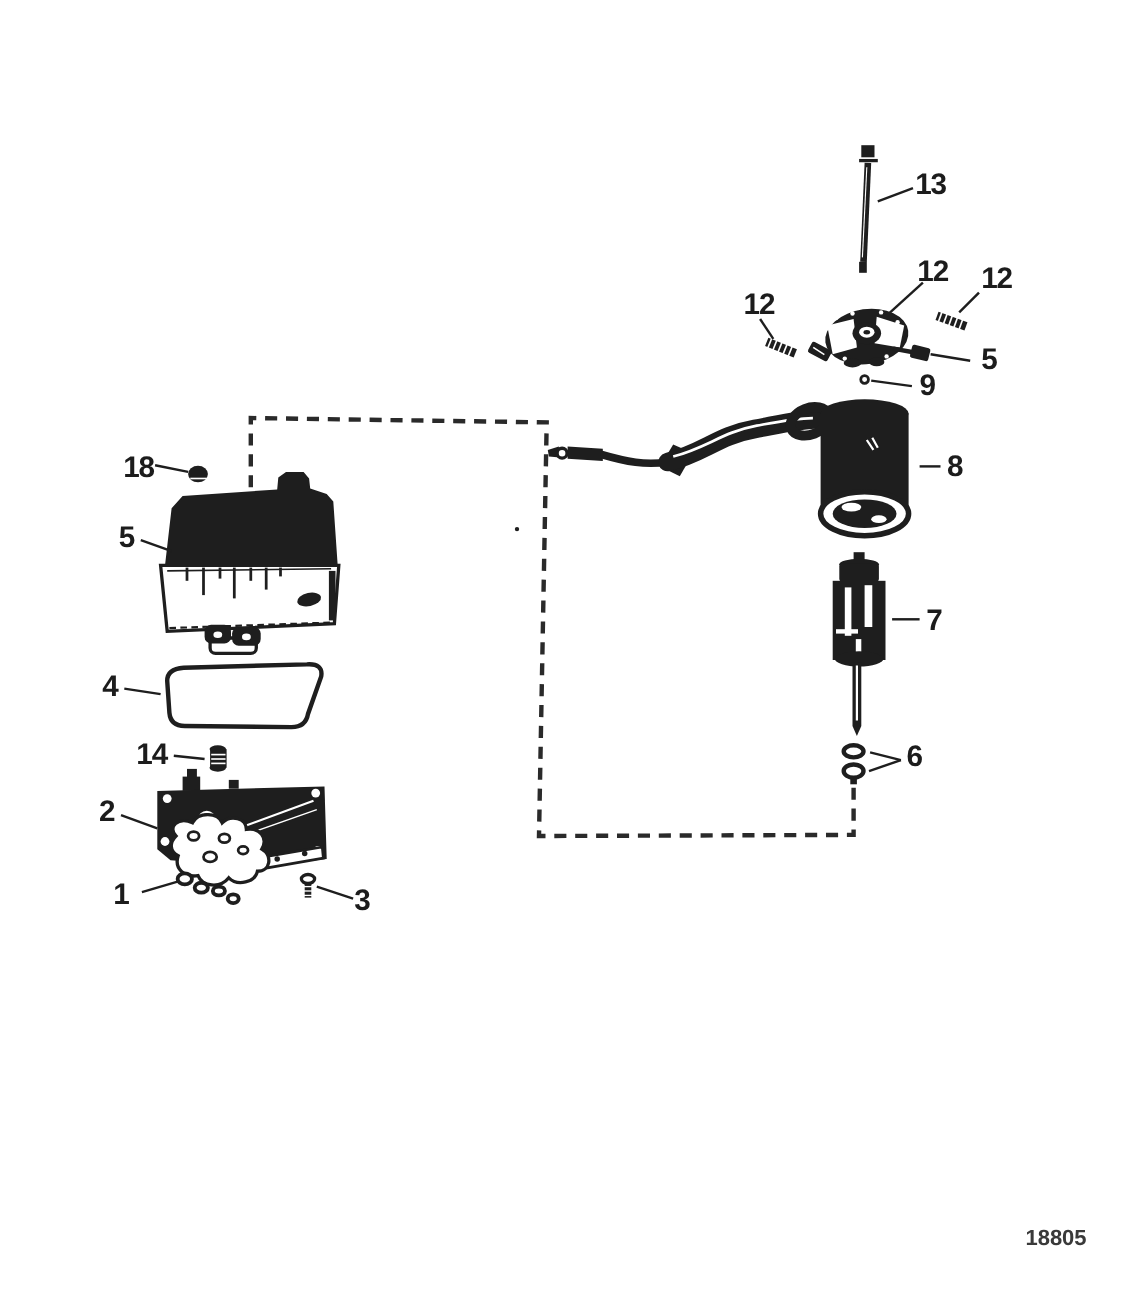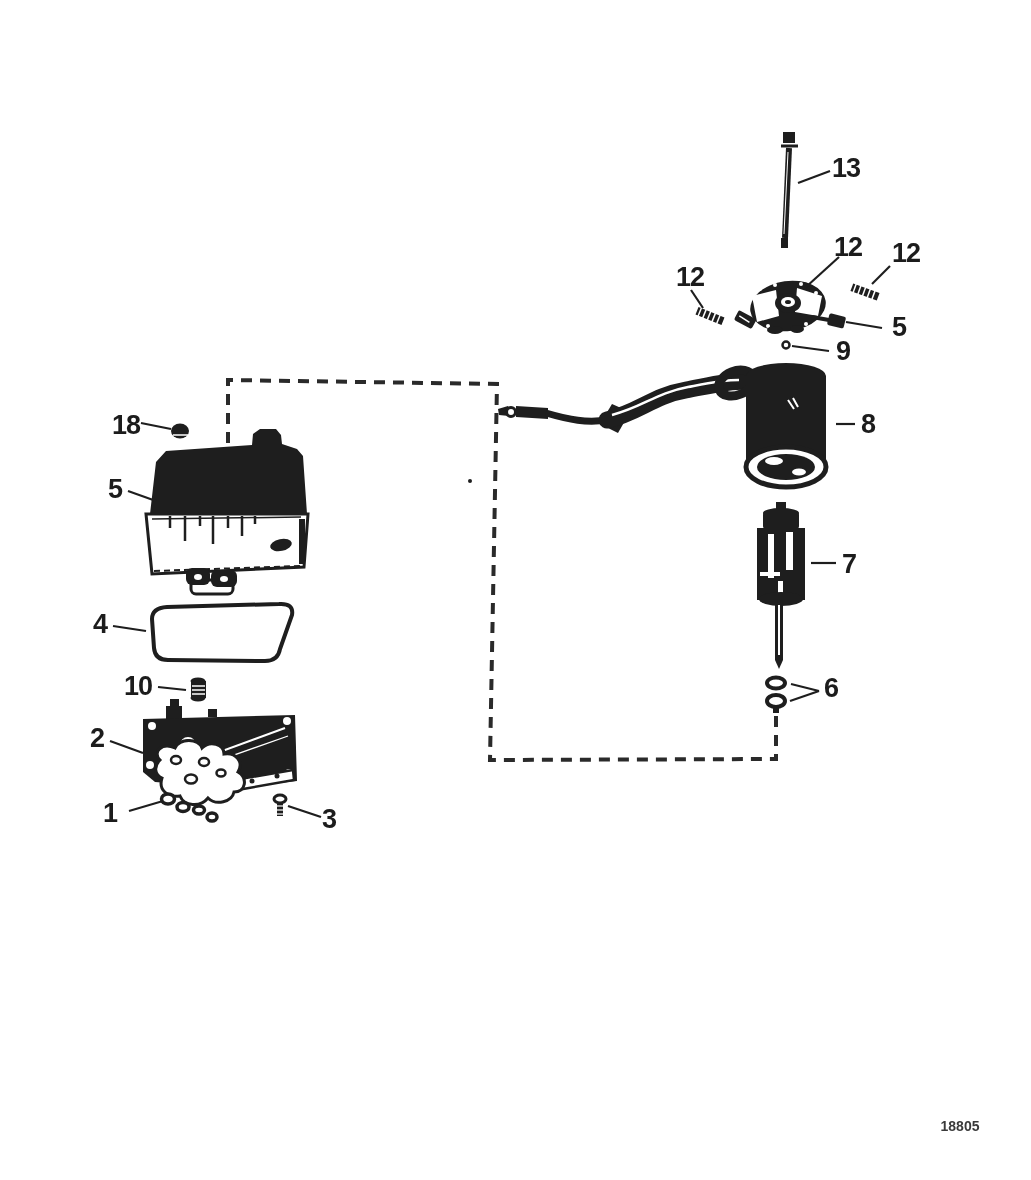--- a/index.html
+++ b/index.html
@@ -19,21 +19,21 @@
     line-height:1;
     color:#1c1c1c;
     letter-spacing:-1px;
     white-space:nowrap;
     user-select:none;
   }
   .fig-code{
     position:absolute;
     transform:translate(-50%,-50%);
     font-weight:700;
-    font-size:14px;
+    font-size:20px;
     color:#3a3a3a;
     letter-spacing:0px;
   }
   .co-1{left:110px;top:813px}
   .co-2{left:97px;top:738px}
   .co-3{left:329px;top:819px}
   .co-4{left:100px;top:624px}
   .co-5{left:115px;top:489px}
   .co-6{left:831px;top:688px}
   .co-7{left:849px;top:564px}
@@ -271,18 +271,18 @@
   <span class="callout co-5">5</span>
   <span class="callout co-6">6</span>
   <span class="callout co-7">7</span>
   <span class="callout co-8">8</span>
   <span class="callout co-9">9</span>
   <span class="callout co-10">12</span>
   <span class="callout co-11">5</span>
   <span class="callout co-12a">12</span>
   <span class="callout co-12b">12</span>
   <span class="callout co-13">13</span>
-  <span class="callout co-14">10</span>
+  <span class="callout co-14">14</span>
   <span class="callout co-15">18</span>
 
   <span class="fig-code code-pos">18805</span>
 
 </div>
 
 </body></html>

